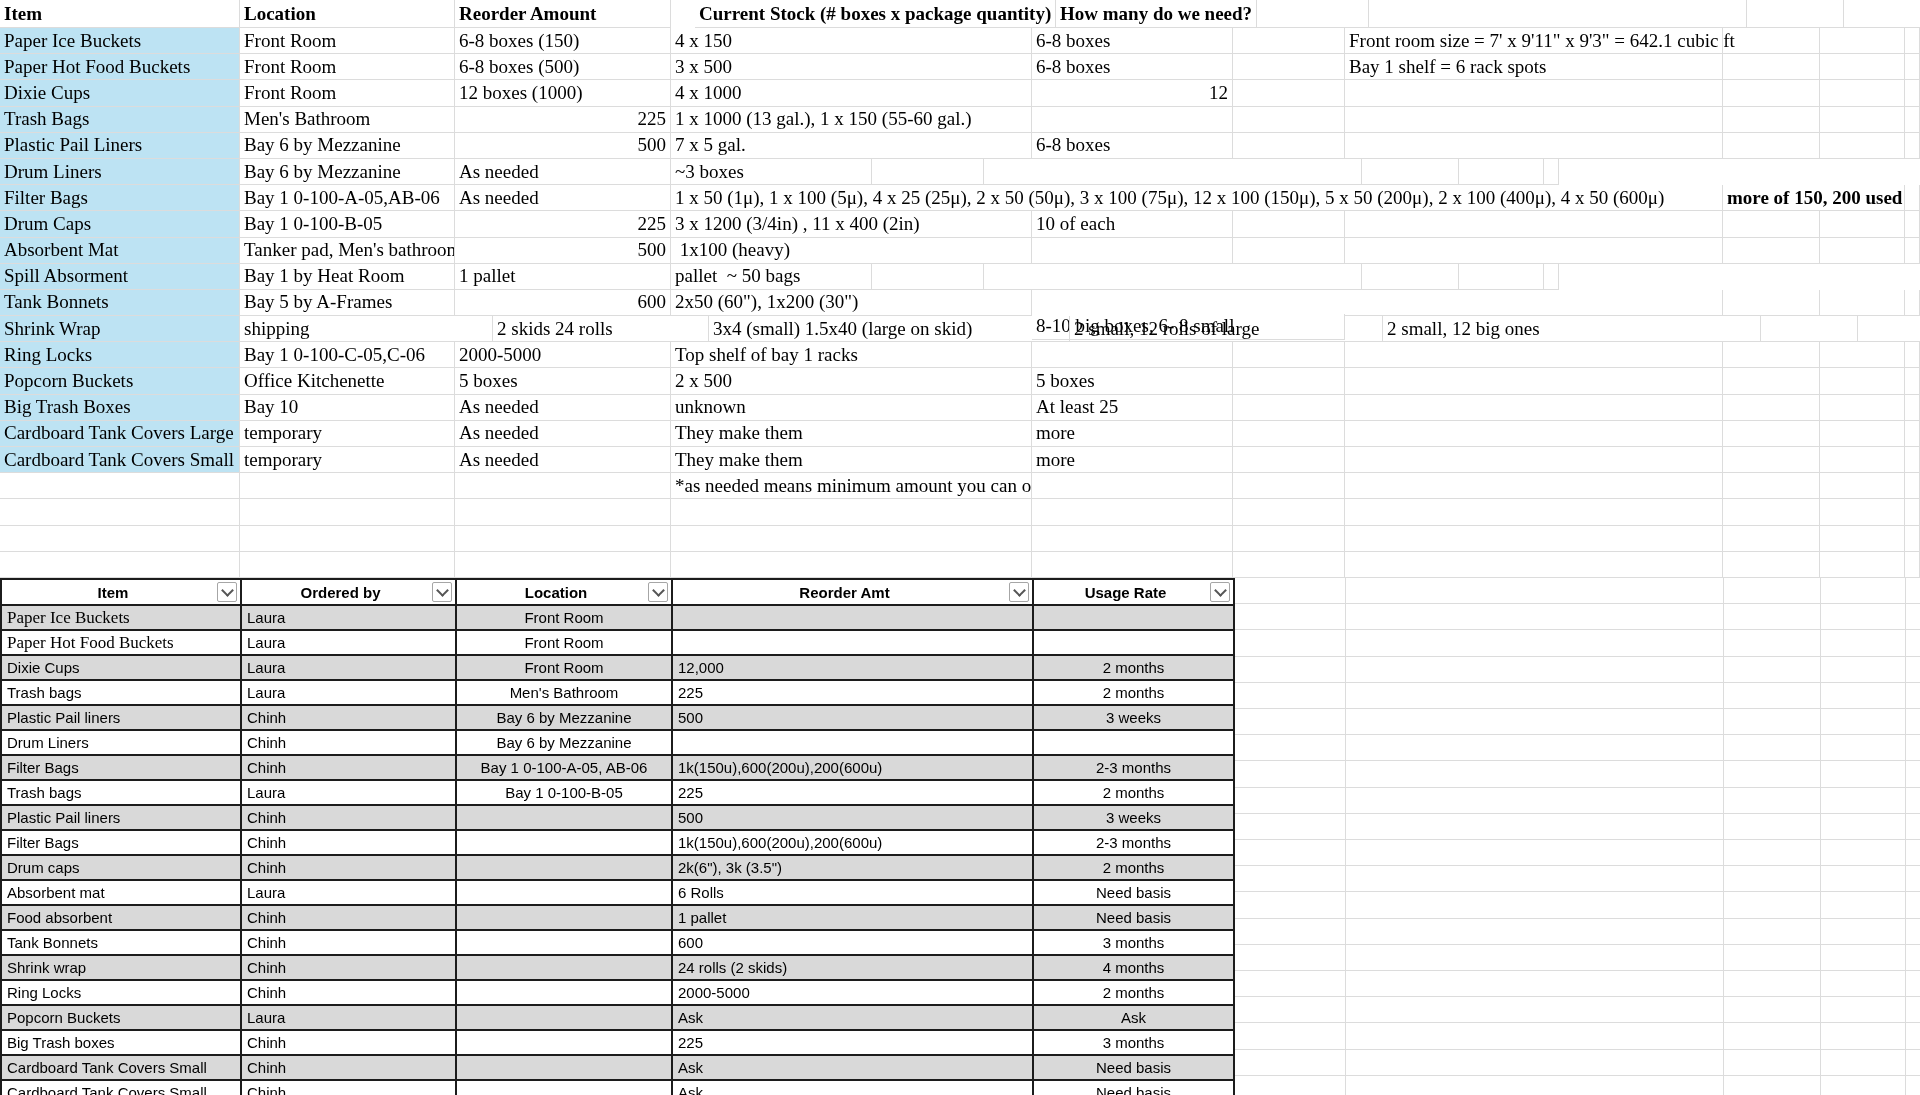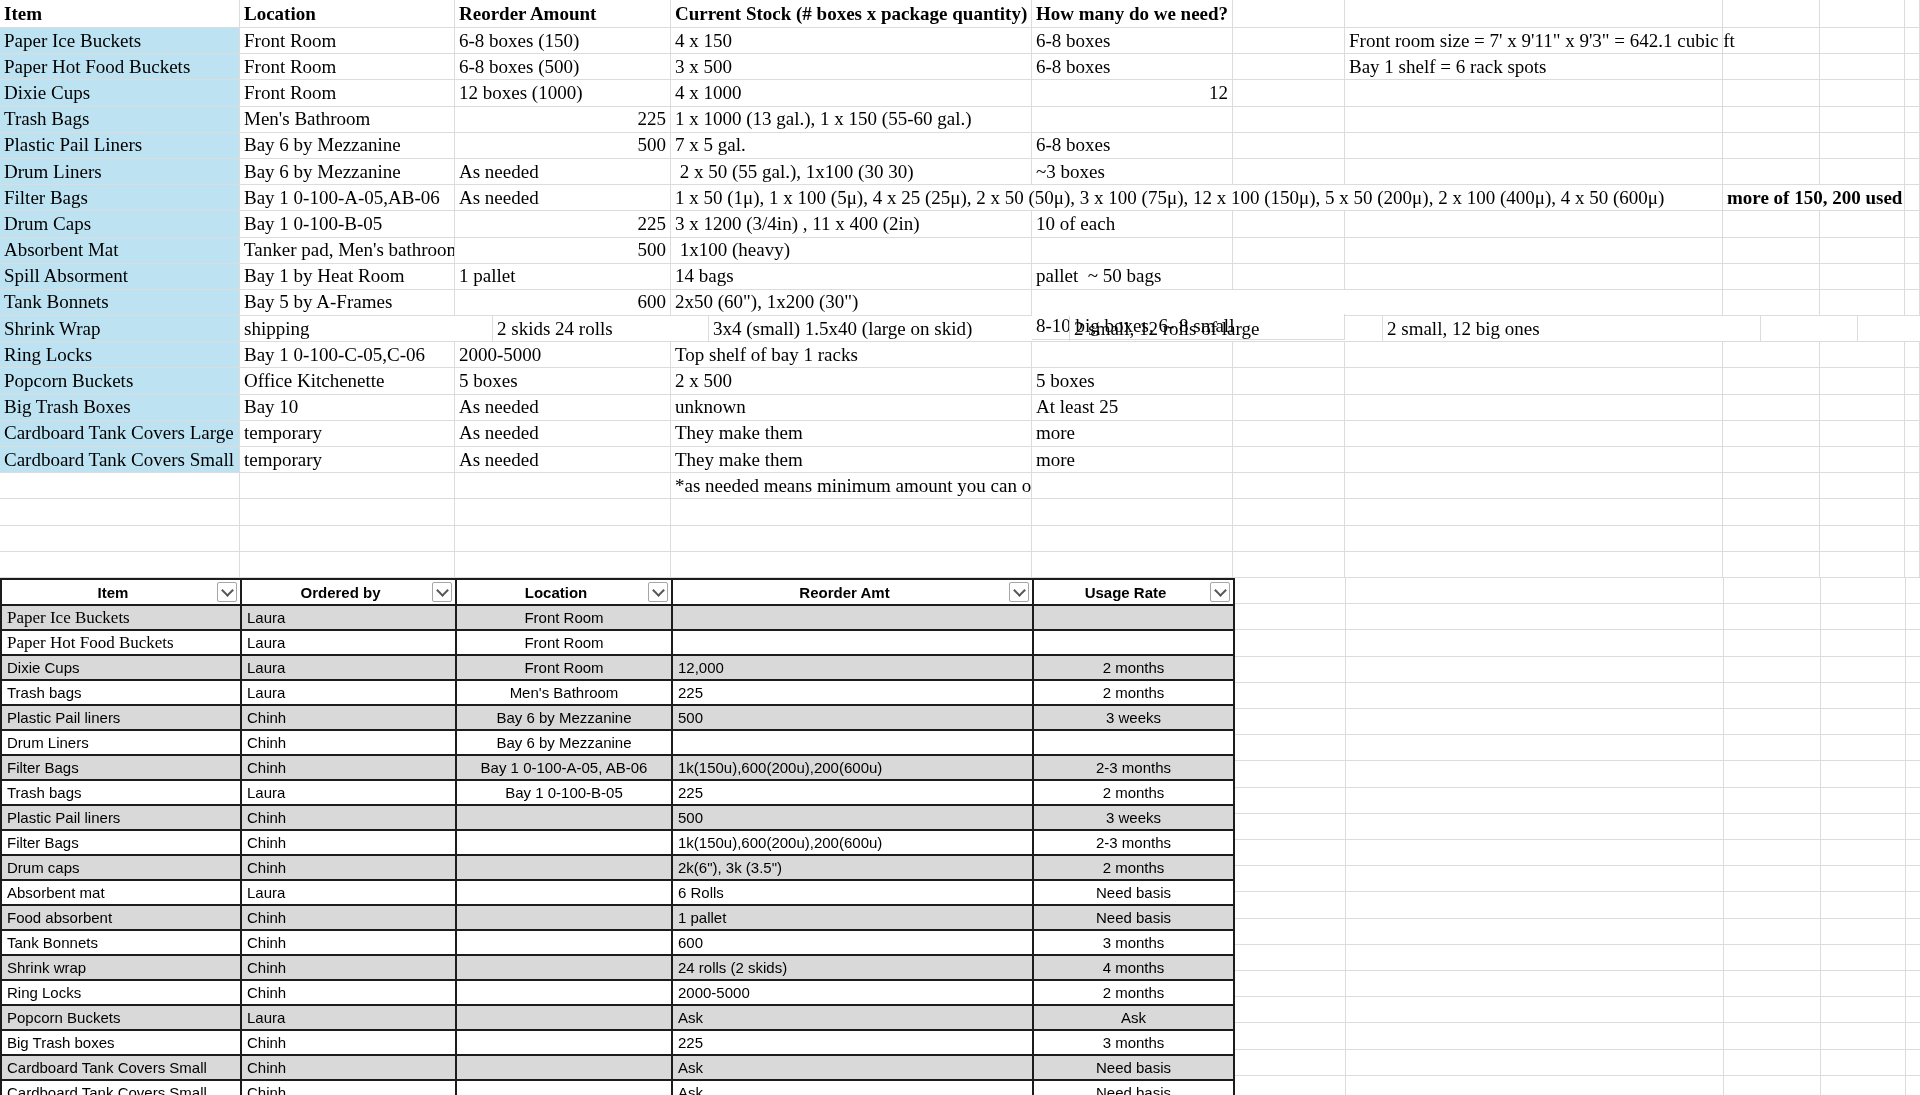--- a/index.html
+++ b/index.html
@@ -68,21 +68,21 @@
 </style>
 </head>
 <body>
 
 <div id="canvas">
   <div id="topGrid">
       <div class="trow" style="height: 28px;">
         <div class="tc b" style="width: 240px;">Item</div>
         <div class="tc b" style="width: 215px;">Location</div>
         <div class="tc b" style="width: 216px;">Reorder Amount</div>
-        <div class="tc b" style="width: 361px;">Current Stock (# boxes x package quantity)</div>
+        <div class="tc b" style="width: 361px; margin-left: 24px;">Current Stock (# boxes x package quantity)</div>
         <div class="tc b" style="width: 201px;">How many do we need?</div>
         <div class="tc" style="width: 112px;"></div>
         <div class="tc" style="width: 378px;"></div>
         <div class="tc" style="width: 97px;"></div>
         <div class="tc" style="width: 85px;"></div>
         <div class="tc" style="width: 15px;"></div>
       </div>
       <div class="trow" style="height: 26.2px;">
         <div class="tc hl" style="width: 240px;">Paper Ice Buckets</div>
         <div class="tc" style="width: 215px;">Front Room</div>
@@ -140,21 +140,20 @@
         <div class="tc" style="width: 112px;"></div>
         <div class="tc ov" style="width: 378px;"></div>
         <div class="tc" style="width: 97px;"></div>
         <div class="tc" style="width: 85px;"></div>
         <div class="tc" style="width: 15px;"></div>
       </div>
       <div class="trow" style="height: 26.2px;">
         <div class="tc hl" style="width: 240px;">Drum Liners</div>
         <div class="tc" style="width: 215px;">Bay 6 by Mezzanine</div>
         <div class="tc" style="width: 216px;">As needed</div>
-        <div class="tc" style="width: 361px;"> 2 x 50 (55 gal.), 1x100 (30 30)</div>
         <div class="tc" style="width: 201px;">~3 boxes</div>
         <div class="tc" style="width: 112px;"></div>
         <div class="tc ov" style="width: 378px;"></div>
         <div class="tc" style="width: 97px;"></div>
         <div class="tc" style="width: 85px;"></div>
         <div class="tc" style="width: 15px;"></div>
       </div>
       <div class="trow" style="height: 26.2px;">
         <div class="tc hl" style="width: 240px;">Filter Bags</div>
         <div class="tc" style="width: 215px;">Bay 1 0-100-A-05,AB-06</div>
@@ -184,21 +183,20 @@
         <div class="tc" style="width: 112px;"></div>
         <div class="tc ov" style="width: 378px;"></div>
         <div class="tc" style="width: 97px;"></div>
         <div class="tc" style="width: 85px;"></div>
         <div class="tc" style="width: 15px;"></div>
       </div>
       <div class="trow" style="height: 26.2px;">
         <div class="tc hl" style="width: 240px;">Spill Absorment</div>
         <div class="tc" style="width: 215px;">Bay 1 by Heat Room</div>
         <div class="tc" style="width: 216px;">1 pallet</div>
-        <div class="tc" style="width: 361px;">14 bags</div>
         <div class="tc" style="width: 201px;">pallet  ~ 50 bags</div>
         <div class="tc" style="width: 112px;"></div>
         <div class="tc ov" style="width: 378px;"></div>
         <div class="tc" style="width: 97px;"></div>
         <div class="tc" style="width: 85px;"></div>
         <div class="tc" style="width: 15px;"></div>
       </div>
       <div class="trow" style="height: 26.2px;">
         <div class="tc hl" style="width: 240px;">Tank Bonnets</div>
         <div class="tc" style="width: 215px;">Bay 5 by A-Frames</div>

